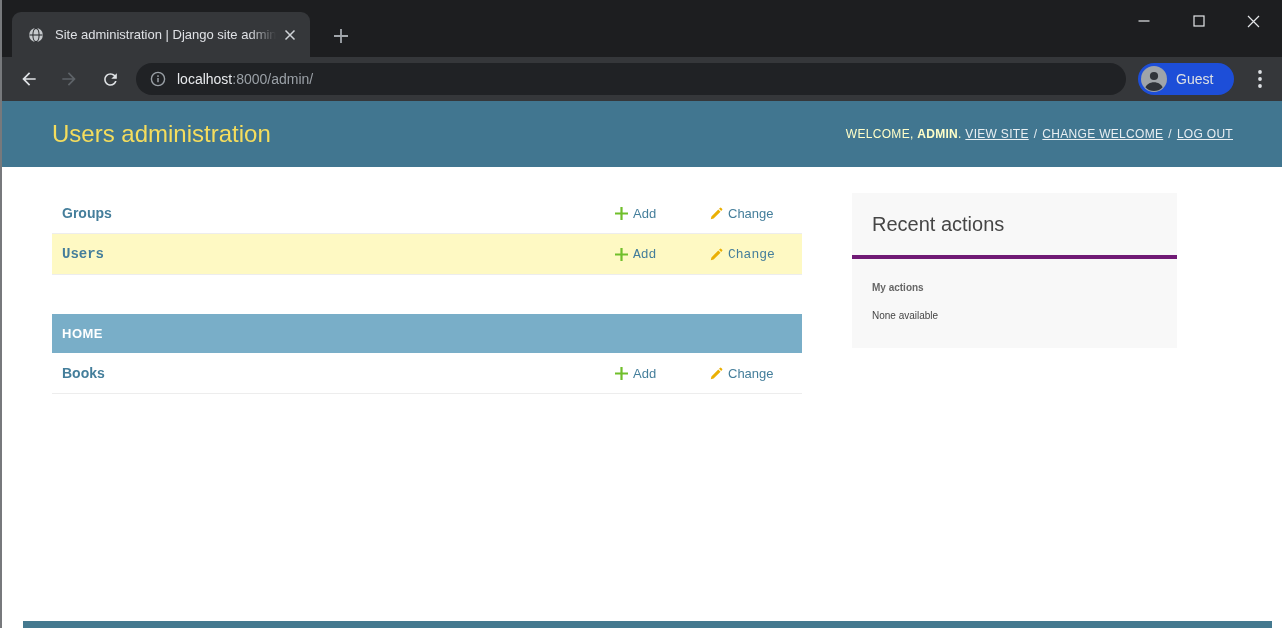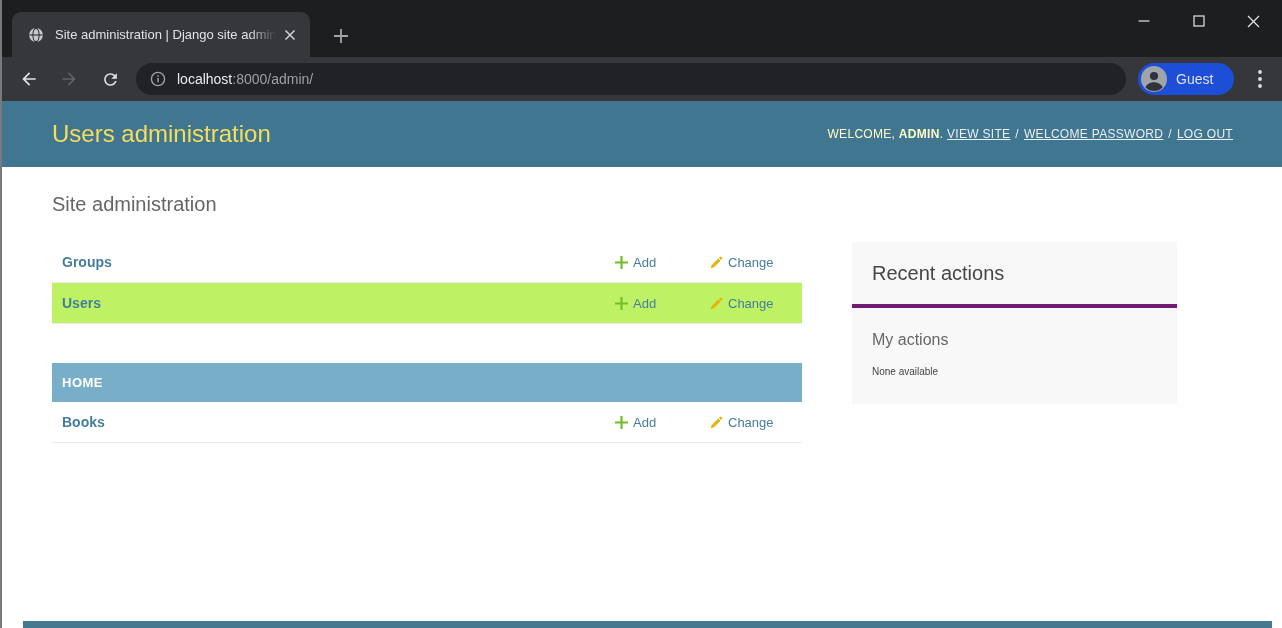--- a/index.html
+++ b/index.html
@@ -47,31 +47,31 @@
 
   .content { position:relative; height:461px; background:#fff; padding:26px 0 0 52px; }
   .page-title { font-size:20px; font-weight:400; color:#666; margin-bottom:26px; }
   .columns { display:flex; align-items:flex-start; }
   .main-col { width:750px; }
   .module { margin-bottom:39px; }
   .caption { display:block; background:#79aec8; color:#fff; font-size:13px; font-weight:700;
              letter-spacing:.5px; padding:12px 12px 12px 10px; }
   .model-row { display:flex; align-items:center; height:41px; padding:0 20px 0 10px;
                border-bottom:1px solid #ededed;gap:14px; }
-  .model-row.alt { background:#bef264; }
+  .model-row.alt { background:#fef9c3;font-family:Liberation Mono, monospace; }
   .model-name { flex:1; color:#447e9b; font-size:14px; font-weight:700; }
   .action-link { display:flex; align-items:center; color:#447e9b; font-size:13px; }
   .action-link .ic { margin-right:5px; display:flex; }
   .change-link { margin-left:33px; width:72px; }
   .add-link { width:48px; }
 
   .sidebar-col { width:325px; margin-left:50px; background:#f8f8f8; }
   .sidebar-title { font-size:20px; font-weight:400; color:#464646; padding:20px 20px 19px;
                    border-bottom:4px solid #701a75; }
-  .sidebar-subtitle { font-size:16px; font-weight:400; color:#666; margin:23px 20px 0; }
+  .sidebar-subtitle { font-size:10px; font-weight:700; color:#666; margin:23px 20px 0; }
   .sidebar-empty { font-size:10px; color:#464646; margin:17px 20px 27px; }
 
   .bottom-strip { position:absolute; left:23px; right:10px; bottom:0; height:7px; background:#44798f; }
   .left-edge { position:absolute; left:0; top:0; bottom:0; width:2px; background:#77797c; z-index:40; }
 </style>
 </head>
 <body>
 
 <div class="tabstrip">
   <div class="tab">
@@ -156,25 +156,24 @@
     <svg width="4" height="18" viewBox="0 0 4 18">
       <circle cx="2" cy="2" r="1.9" fill="#dde0e3"></circle>
         <circle cx="2" cy="9" r="1.9" fill="#dde0e3"></circle>
         <circle cx="2" cy="16" r="1.9" fill="#dde0e3"></circle>
     </svg>
   </div>
 </div>
 
 <div class="dj-header">
   <div class="branding">Users administration</div>
-  <div class="user-tools"><span>WELCOME, </span><span class="uname">ADMIN</span><span>. </span><a href="#">VIEW SITE</a><span class="sep">/</span><a href="#">WELCOME PASSWORD</a><span class="sep">/</span><a href="#">LOG OUT</a></div>
+  <div class="user-tools"><span>WELCOME, </span><span class="uname">ADMIN</span><span>. </span><a href="#">VIEW SITE</a><span class="sep">/</span><a href="#">CHANGE WELCOME</a><span class="sep">/</span><a href="#">LOG OUT</a></div>
 </div>
 
 <div class="content">
-  <div class="page-title">Site administration</div>
 
   <div class="columns">
     <div class="main-col">
 
       <div class="module">
         <div class="model-row">
           <a href="#" class="model-name" style="text-decoration:none;">Groups</a>
           <a href="#" class="action-link add-link" style="text-decoration:none;">
             <span class="ic">
               <svg width="13" height="13" viewBox="0 0 13 13">

